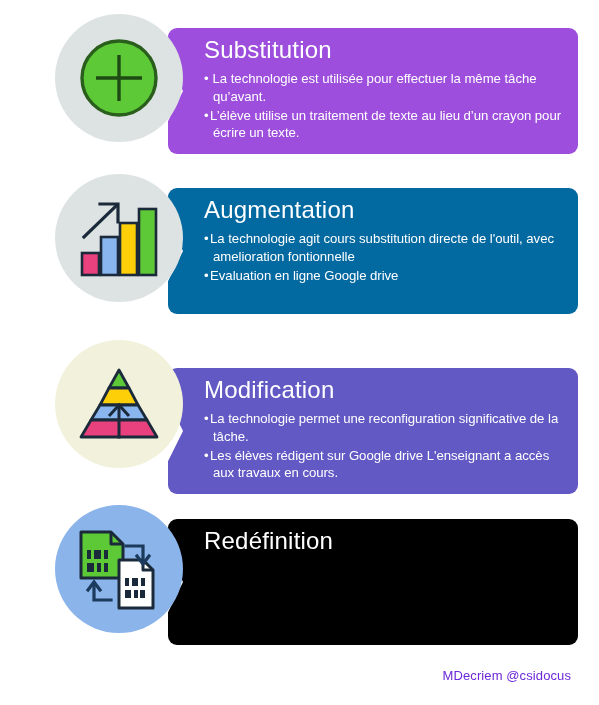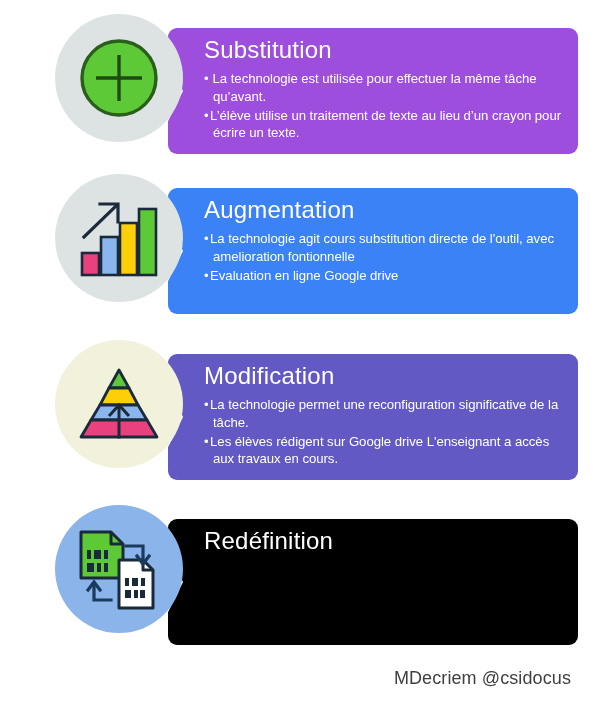--- a/index.html
+++ b/index.html
@@ -90,22 +90,22 @@
     padding-right: 1.5px;
   }
   .bullet-list li.wide-bullet::before {
     padding-right: 4px;
   }
 
   .footer-credit {
     position: absolute;
     right: 28px;
     top: 668px;
-    font-size: 18px;
-    color: #404040;
+    font-size: 13px;
+    color: #6d28d9;
     letter-spacing: 0.1px;
   }
 </style>
 </head>
 <body>
 
 <div id="samr-infographic">
 
   <div class="samr-row" style="top:14px;">
     <div class="banner" style="background:#9d4edd;">
@@ -118,21 +118,21 @@
     <div class="icon-circle" style="background:#dde3e3;">
       <svg width="84" height="84" viewBox="0 0 84 84">
         <circle cx="42" cy="42" r="37" fill="#5dc936" stroke="#2a5e1c" stroke-width="3.4"></circle>
         <line x1="42" y1="19" x2="42" y2="65" stroke="#1f4a14" stroke-width="3.4"></line>
         <line x1="19" y1="42" x2="65" y2="42" stroke="#1f4a14" stroke-width="3.4"></line>
       </svg>
     </div>
   </div>
 
   <div class="samr-row" style="top:174px;">
-    <div class="banner" style="background:#3b82f6;">
+    <div class="banner" style="background:#0369a1;">
       <div class="banner-title">Augmentation</div>
       <ul class="bullet-list">
         <li>La technologie agit cours substitution directe de l'outil, avec amelioration fontionnelle</li>
         <li>Evaluation en ligne Google drive</li>
       </ul>
     </div>
     <div class="icon-circle" style="background:#dde3e3;">
       <svg width="86" height="82" viewBox="0 0 86 82">
         <g stroke="#1b2a3a" stroke-width="2.6">
           <rect x="6" y="56" width="17" height="22" fill="#e8417d"></rect>
@@ -142,21 +142,21 @@
         </g>
         <g stroke="#1b2a3a" stroke-width="3.2" fill="none" stroke-linecap="square">
           <line x1="8" y1="40" x2="40" y2="9"></line>
           <polyline points="24,7 42,7 42,25" stroke-linejoin="miter"></polyline>
         </g>
       </svg>
     </div>
   </div>
 
   <div class="samr-row" style="top:340px;">
-    <div class="banner" style="background:#6259c4;">
+    <div class="banner" style="background:#6259c4;margin-top:14px;">
       <div class="banner-title">Modification</div>
       <ul class="bullet-list">
         <li>La technologie permet une reconfiguration significative de la tâche.</li>
         <li>Les élèves rédigent sur Google drive L'enseignant a accès aux travaux en cours.</li>
       </ul>
     </div>
     <div class="icon-circle" style="background:#f2f2dc;">
       <svg width="88" height="76" viewBox="0 0 88 76">
         <g stroke="#1b2a3a" stroke-width="2.8" stroke-linejoin="round">
           <polygon points="44,4 54,22 34,22" fill="#5dc936"></polygon>

